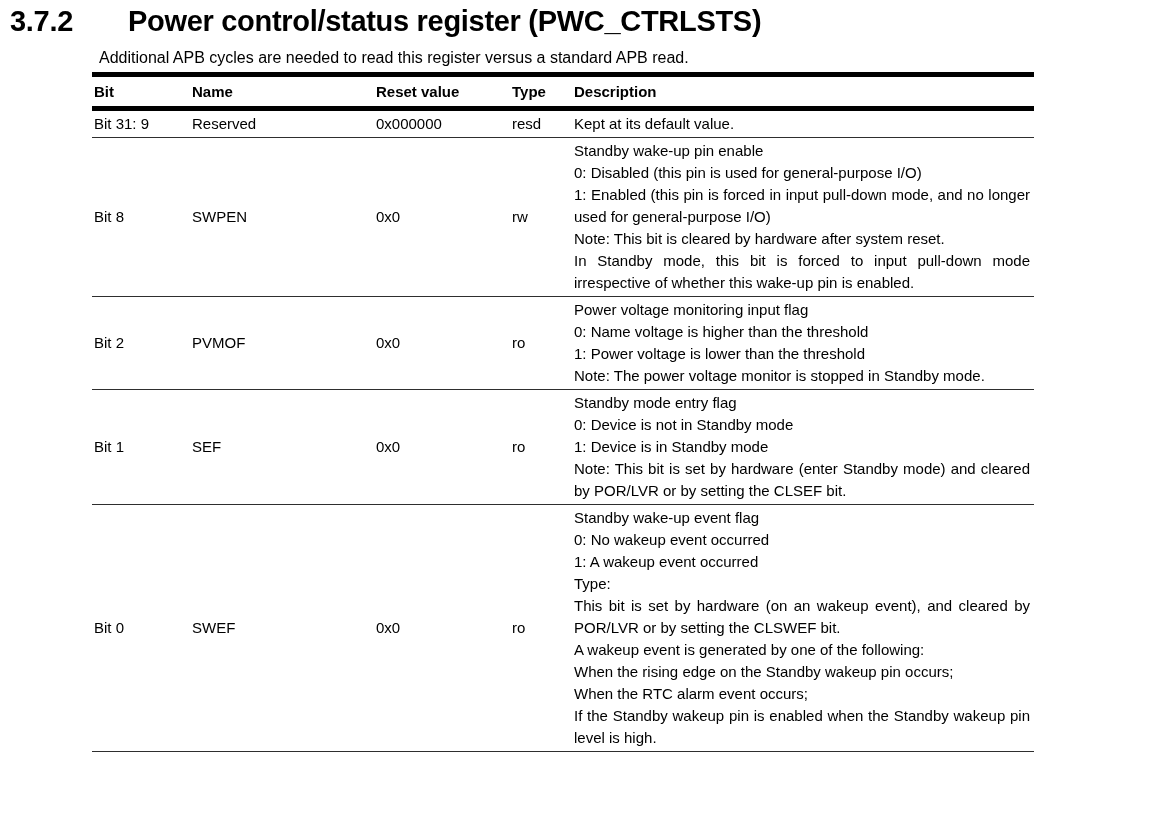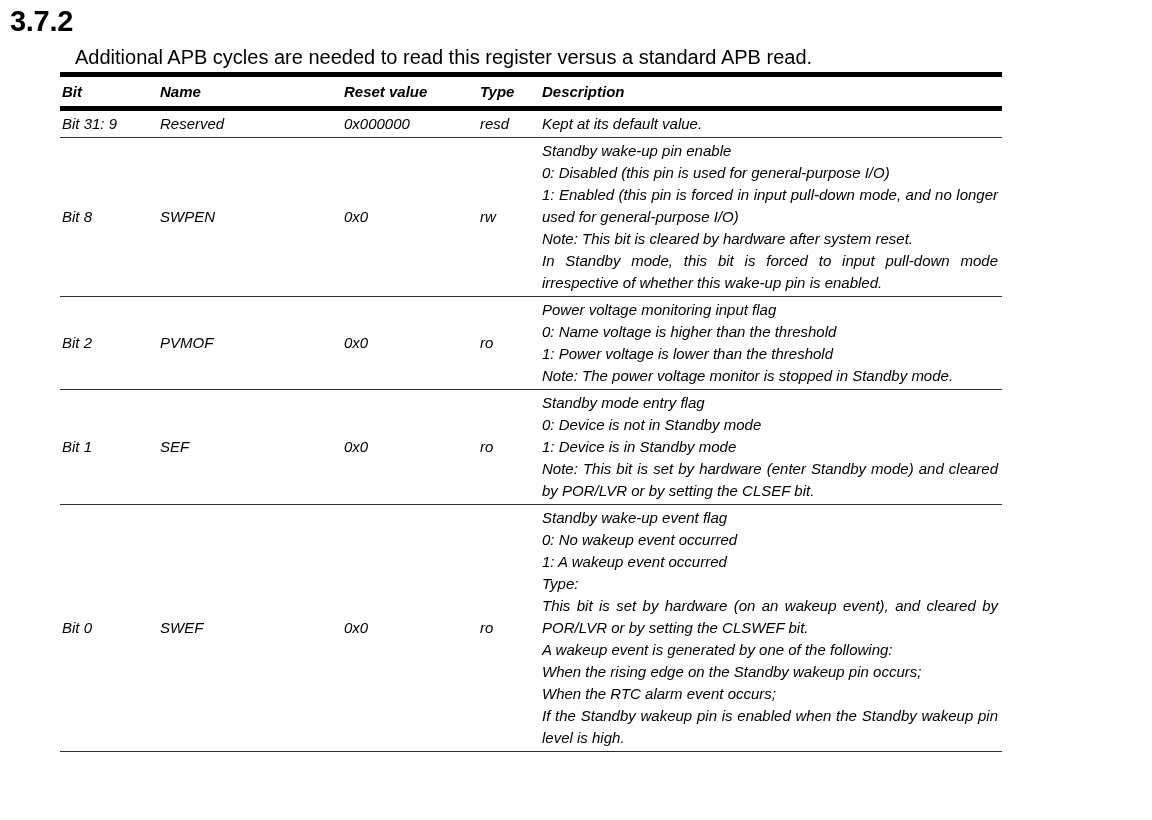--- a/index.html
+++ b/index.html
@@ -22,31 +22,30 @@
     margin: 5px 7px 0 10px;
     font-size: 29px;
     font-weight: bold;
     line-height: 32px;
     letter-spacing: -0.3px;
   }
   .heading .num {
     flex: 0 0 118px;
   }
   .intro {
-    margin: 11px 0 5px 75px;
-    font-size: 20px;
+    margin: 11px 0 5px 99px;
+    font-size: 16px;
     line-height: 19px;
   }
   table.regtable {
     border-collapse: collapse;
     table-layout: fixed;
-    margin-left: 60px;
+    margin-left: 92px;
     width: 942px;
     font-size: 15px;
-    font-style: italic;
   }
   table.regtable thead {
     border-top: 5px solid #000;
     border-bottom: 5px solid #000;
   }
   table.regtable th {
     text-align: left;
     font-weight: bold;
     font-size: 15px;
     padding: 5px 0 5px 2px;
@@ -70,20 +69,21 @@
     text-align: justify;
   }
 </style>
 </head>
 <body>
 
 <div class="page">
 
   <h1 class="heading">
     <span class="num">3.7.2</span>
+    <span class="ttl">Power control/status register (PWC_CTRLSTS)</span>
   </h1>
 
   <p class="intro">Additional APB cycles are needed to read this register versus a standard APB read.</p>
 
   <table class="regtable">
     <colgroup>
       <col style="width:98px">
       <col style="width:184px">
       <col style="width:136px">
       <col style="width:62px">

